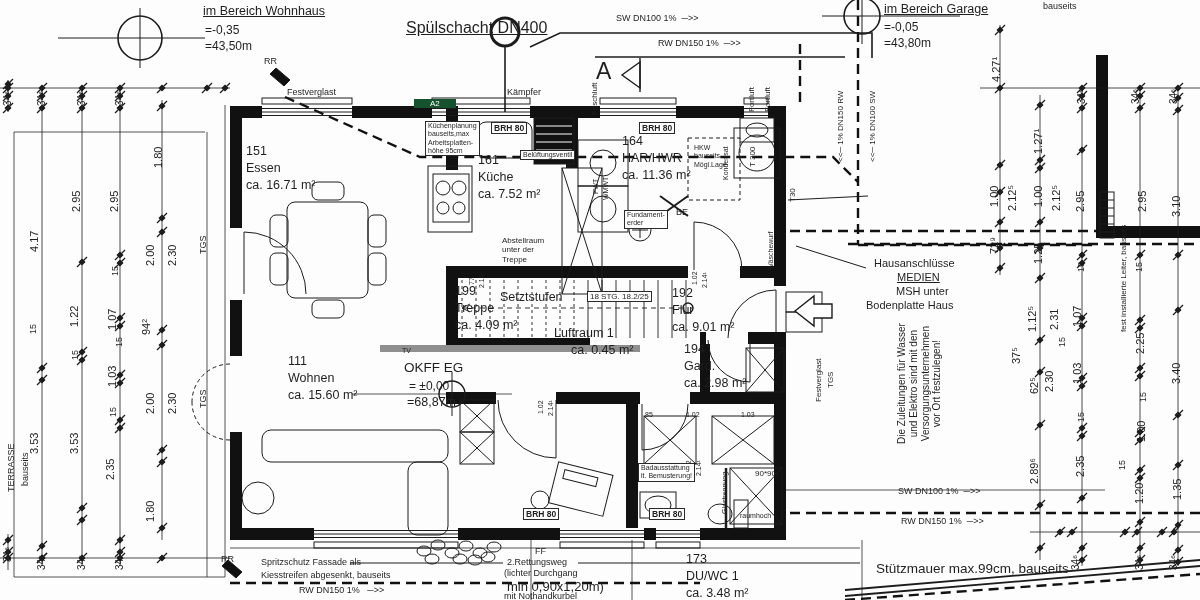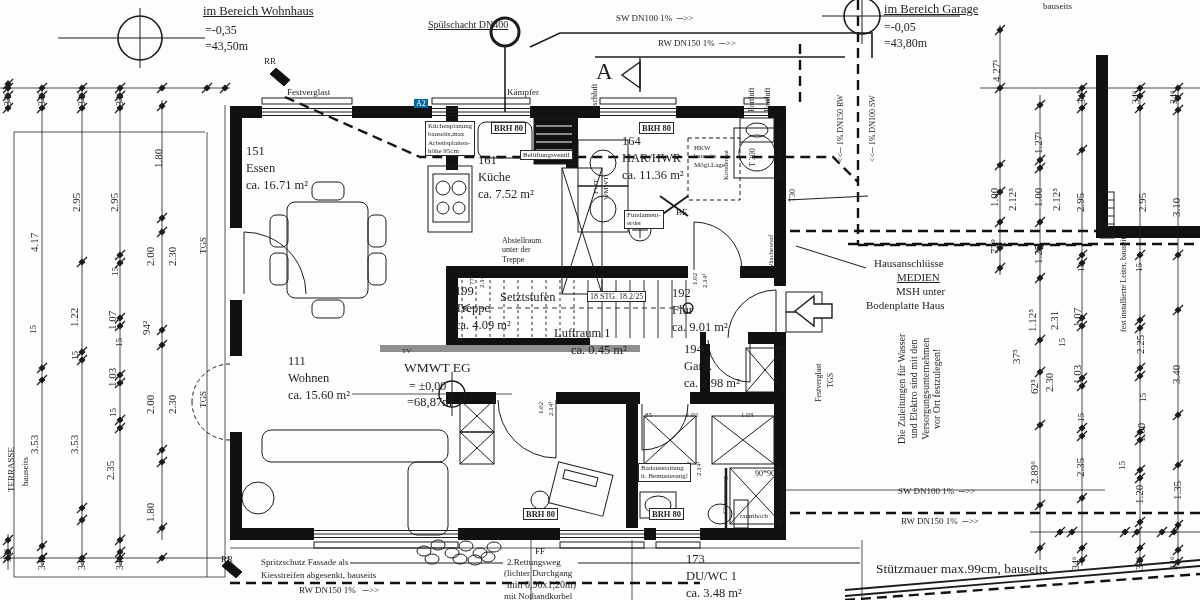--- a/index.html
+++ b/index.html
@@ -1,25 +1,25 @@
 <!DOCTYPE html>
 <html><head>
 <meta charset="utf-8">
 <style>
   html,body{margin:0;padding:0;background:#e8e8e8;}
   #stage{position:relative;width:1200px;height:600px;background:#fdfdfd;overflow:hidden;
          font-family:"Liberation Sans",sans-serif;}
   #plan-svg{position:absolute;left:0;top:0;}
-  #labels{position:absolute;left:0;top:0;width:980px;height:600px;font-family:Liberation Serif, serif;}
+  #labels{position:absolute;left:0;top:0;width:980px;height:600px;}
   .lbl{position:absolute;color:#1f1f1f;white-space:pre;line-height:1.18;}
   .lbl.rot{transform:rotate(-90deg);transform-origin:0 0;}
   .lbl.u{text-decoration:underline;}
   .lbl.b{font-weight:bold;}
   .lbl.box{border:1px solid #2a2a2a;background:#fff;padding:0 2px;}
-  .lbl.inv{background:#0369a1;color:#fff;padding:0 2px;}
+  .lbl.inv{background:#14532d;color:#fff;padding:0 16px;}
   .room{position:absolute;color:#1f1f1f;white-space:pre;line-height:1.35;font-size:12.5px;}
 </style>
 </head>
 <body>
 
 <div id="stage">
   <svg id="plan-svg" width="1200" height="600" viewBox="0 0 1200 600">
     <g stroke="#2a2a2a" stroke-width="0.8" fill="none">
       <polyline points="14,132 205,132"></polyline>
         <line x1="14" y1="132" x2="14" y2="577"></line>
@@ -524,21 +524,21 @@
         <rect x="118" y="556" width="4" height="4" fill="#1c1c1c" transform="rotate(45 120 558)"></rect>
         <line x1="157" y1="563" x2="167" y2="553" stroke-width="1.2"></line>
         <rect x="160" y="556" width="4" height="4" fill="#1c1c1c" transform="rotate(45 162 558)"></rect>
       </g>
   </svg>
 
   <div id="labels">
       <div class="lbl u" style="left: 203px; top: 4px; font-size: 12.5px;">im Bereich Wohnhaus</div>
       <div class="lbl" style="left: 205px; top: 23px; font-size: 12px;">=-0,35</div>
       <div class="lbl" style="left: 205px; top: 39px; font-size: 12px;">=43,50m</div>
-      <div class="lbl u" style="left: 428px; top: 19px; font-size: 10px;">Spülschacht DN400</div>
+      <div class="lbl u" style="left: 406px; top: 19px; font-size: 16px;">Spülschacht DN400</div>
       <div class="lbl" style="left: 616px; top: 13px; font-size: 9px;">SW DN100 1%  ─&gt;&gt;</div>
       <div class="lbl" style="left: 658px; top: 38px; font-size: 9px;">RW DN150 1%  ─&gt;&gt;</div>
       <div class="lbl u" style="left: 884px; top: 2px; font-size: 12.5px;">im Bereich Garage</div>
       <div class="lbl" style="left: 884px; top: 20px; font-size: 12px;">=-0,05</div>
       <div class="lbl" style="left: 884px; top: 36px; font-size: 12px;">=43,80m</div>
       <div class="lbl" style="left: 1043px; top: 1px; font-size: 9px;">bauseits</div>
       <div class="lbl" style="left: 596px; top: 58px; font-size: 23px;">A</div>
       <div class="lbl rot" style="left: 590px; top: 115px; font-size: 8px;">Frischluft</div>
       <div class="lbl rot" style="left: 747px; top: 112px; font-size: 8px;">Fortluft</div>
       <div class="lbl rot" style="left: 763px; top: 112px; font-size: 8px;">Fortluft</div>
@@ -568,21 +568,21 @@
       <div class="lbl" style="left: 676px; top: 207px; font-size: 9px;">BE</div>
       <div class="lbl rot" style="left: 767px; top: 270px; font-size: 7px;">Wäschewurf</div>
       <div class="lbl" style="left: 502px; top: 236px; font-size: 8px;">Abstellraum
 unter der
 Treppe</div>
       <div class="lbl" style="left: 500px; top: 290px; font-size: 12.5px; text-align: center;">Setztstufen</div>
       <div class="lbl box" style="left: 587px; top: 291px; font-size: 8px;">18 STG. 18.2/25</div>
       <div class="lbl" style="left: 554px; top: 326px; font-size: 12.5px;">Luftraum 1</div>
       <div class="lbl" style="left: 571px; top: 343px; font-size: 12.5px;">ca. 0.45 m²</div>
       <div class="lbl" style="left: 402px; top: 347px; font-size: 7px;">TV</div>
-      <div class="lbl" style="left: 404px; top: 360px; font-size: 13.5px;">WMWT EG</div>
+      <div class="lbl" style="left: 404px; top: 360px; font-size: 13.5px;">OKFF EG</div>
       <div class="lbl" style="left: 409px; top: 379px; font-size: 12px;">= ±0,00</div>
       <div class="lbl" style="left: 407px; top: 395px; font-size: 12.5px;">=68,87m</div>
       <div class="lbl rot" style="left: 468px; top: 285px; font-size: 7px;">77</div>
       <div class="lbl rot" style="left: 478px; top: 288px; font-size: 7px;">2.14¹</div>
       <div class="lbl rot" style="left: 691px; top: 285px; font-size: 7px;">1.02</div>
       <div class="lbl rot" style="left: 701px; top: 288px; font-size: 7px;">2.14¹</div>
       <div class="lbl rot" style="left: 537px; top: 414px; font-size: 7px;">1.02</div>
       <div class="lbl rot" style="left: 547px; top: 416px; font-size: 7px;">2.14¹</div>
       <div class="lbl rot" style="left: 685px; top: 474px; font-size: 7px;">1.02</div>
       <div class="lbl rot" style="left: 695px; top: 476px; font-size: 7px;">2.14¹</div>
@@ -614,21 +614,21 @@
       <div class="lbl" style="left: 898px; top: 486px; font-size: 9px;">SW DN100 1%  ─&gt;&gt;</div>
       <div class="lbl" style="left: 901px; top: 516px; font-size: 9px;">RW DN150 1%  ─&gt;&gt;</div>
       <div class="lbl" style="left: 876px; top: 561px; font-size: 13.5px;">Stützmauer max.99cm, bauseits</div>
       <div class="lbl" style="left: 221px; top: 554px; font-size: 9px;">RR</div>
       <div class="lbl" style="left: 261px; top: 557px; font-size: 9px;">Spritzschutz Fassade als</div>
       <div class="lbl" style="left: 261px; top: 570px; font-size: 9px;">Kiesstreifen abgesenkt, bauseits</div>
       <div class="lbl" style="left: 299px; top: 585px; font-size: 9px;">RW DN150 1%   ─&gt;&gt;</div>
       <div class="lbl" style="left: 535px; top: 546px; font-size: 9px;">FF</div>
       <div class="lbl" style="left: 507px; top: 557px; font-size: 9px;">2.Rettungsweg</div>
       <div class="lbl" style="left: 504px; top: 568px; font-size: 9px;">(lichter Durchgang</div>
-      <div class="lbl" style="left: 507px; top: 579px; font-size: 10px;">min 0,90x1,20m)</div>
+      <div class="lbl" style="left: 507px; top: 579px; font-size: 13px;">min 0,90x1,20m)</div>
       <div class="lbl" style="left: 504px; top: 591px; font-size: 9px;">mit Nothandkurbel</div>
       <div class="lbl rot" style="left: 2px; top: 106px; font-size: 10px;">34⁶</div>
       <div class="lbl rot" style="left: 36px; top: 106px; font-size: 10px;">34⁶</div>
       <div class="lbl rot" style="left: 76px; top: 106px; font-size: 10px;">34⁶</div>
       <div class="lbl rot" style="left: 114px; top: 106px; font-size: 10px;">34⁶</div>
       <div class="lbl rot" style="left: 152px; top: 168px; font-size: 11px;">1.80</div>
       <div class="lbl rot" style="left: 70px; top: 212px; font-size: 11px;">2.95</div>
       <div class="lbl rot" style="left: 108px; top: 212px; font-size: 11px;">2.95</div>
       <div class="lbl rot" style="left: 28px; top: 252px; font-size: 11px;">4.17</div>
       <div class="lbl rot" style="left: 144px; top: 266px; font-size: 11px;">2.00</div>

